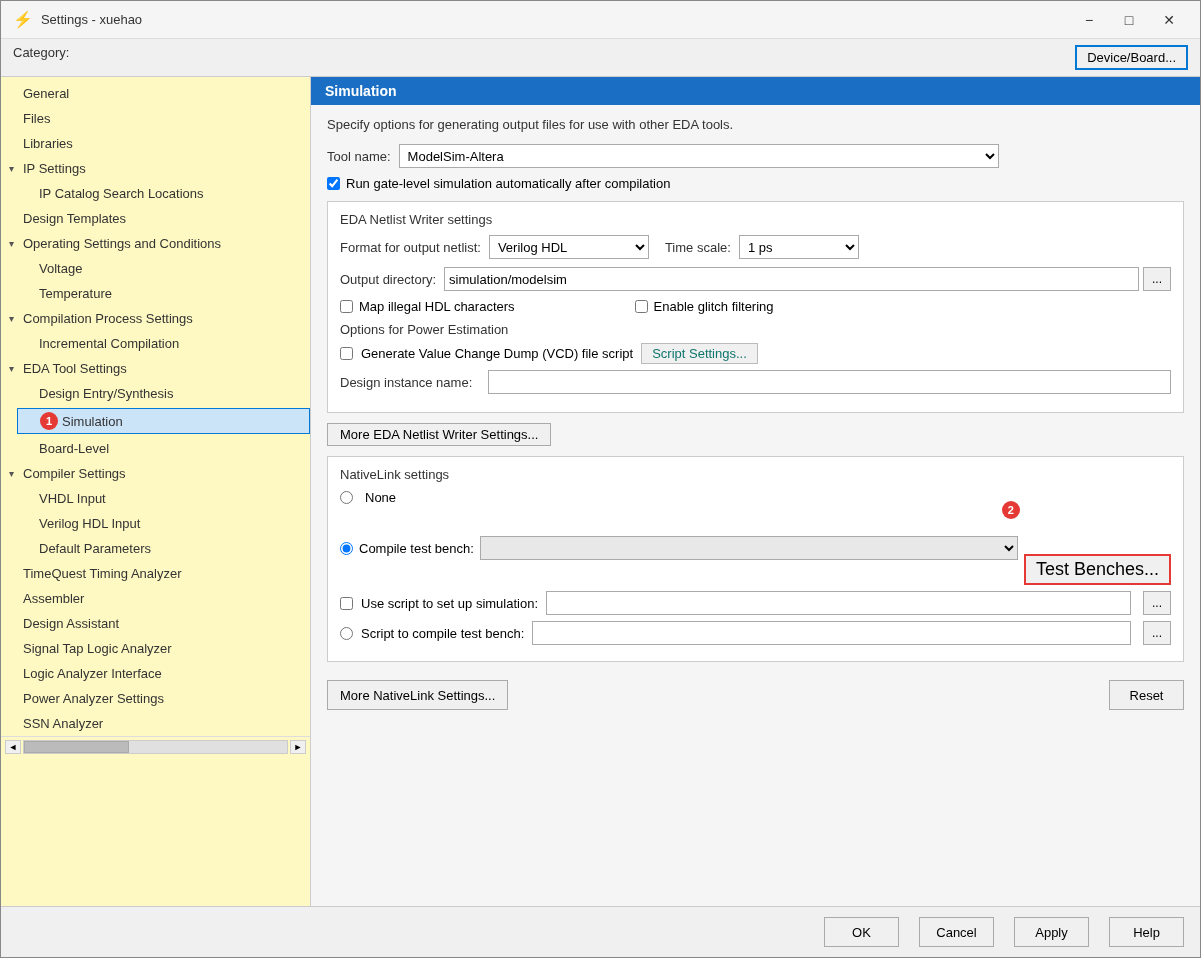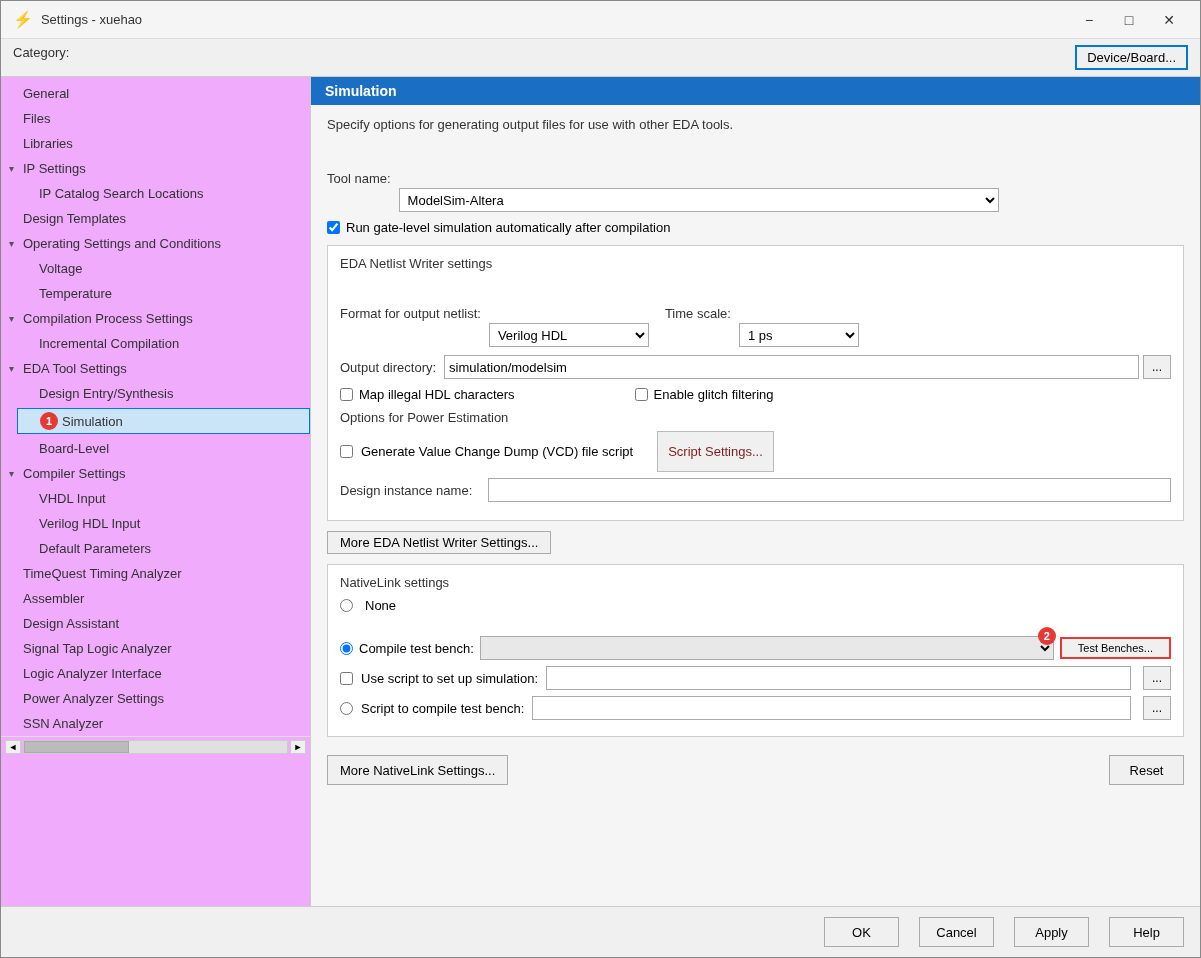--- a/index.html
+++ b/index.html
@@ -15,74 +15,74 @@
     
     .main-area { display: flex; flex-direction: column; flex: 1; overflow: hidden; }
     
     .top-bar { display: flex; align-items: flex-start; justify-content: space-between; padding: 6px 12px; background: #f0f0f0; flex-shrink: 0; }
     .category-label { font-size: 13px; color: #333; }
     .device-board-btn { background: #f0f0f0; border: 2px solid #0078d4; color: #000; padding: 3px 10px; cursor: pointer; font-size: 13px; }
     
     .content-area { display: flex; flex: 1; overflow: hidden; border-top: 1px solid #ccc; }
     
     
-    .sidebar { width: 310px; background: #f0abfc; border-right: 1px solid #ccc; overflow-y: auto; padding: 4px 0; flex-shrink: 0; }
+    .sidebar { width: 310px; background: #fef9c3; border-right: 1px solid #ccc; overflow-y: auto; padding: 4px 0; flex-shrink: 0; }
     .sidebar-item { padding: 2px 0; cursor: pointer; }
     .sidebar-item.indent1 { padding-left: 16px; }
     .sidebar-label { padding: 3px 8px; display: flex; align-items: center; color: #333; }
     .sidebar-label.selected { background: #cce4f7; border: 1px solid #0078d4; }
     .expand-icon { width: 14px; display: inline-block; font-size: 10px; color: #555; }
     .badge { width: 18px; height: 18px; background: #e53935; color: white; border-radius: 50%; font-size: 11px; font-weight: bold; display: inline-flex; align-items: center; justify-content: center; margin-right: 4px; flex-shrink: 0; }
     
     
     .right-panel { flex: 1; display: flex; flex-direction: column; overflow: hidden; background: #f5f5f5; }
     
     .panel-title-bar { background: #1a6fc4; color: white; padding: 6px 14px; font-size: 14px; font-weight: 600; flex-shrink: 0; }
     
     .panel-content { flex: 1; overflow-y: auto; padding: 12px 16px; }
     
     .description-text { margin-bottom: 12px; color: #333; }
     
     .form-row { display: flex; align-items: center; margin-bottom: 8px; }
     .form-label { color: #333; margin-right: 8px; white-space: nowrap; }
-    .form-select { border: 1px solid #aaa; background: white; padding: 2px 4px; height: 24px; min-width: 200px; margin-top: 44px; }
+    .form-select { border: 1px solid #aaa; background: white; padding: 2px 4px; height: 24px; min-width: 200px; }
     .form-select-wide { min-width: 300px; }
     
     .checkbox-row { display: flex; margin-bottom: 6px; }
     .checkbox-row input[type=checkbox] { margin-right: 6px; }
     
     .netlist-section { border: 1px solid #ccc; background: white; padding: 10px 12px; margin-bottom: 10px; }
     .netlist-title { font-size: 13px; color: #333; margin-bottom: 8px; }
     
     .output-dir-row { display: flex; align-items: center; margin-bottom: 8px; }
     .output-dir-input { flex: 1; border: 1px solid #aaa; height: 24px; padding: 2px 4px; background: white; }
     .browse-btn { width: 28px; height: 24px; border: 1px solid #aaa; background: #f0f0f0; cursor: pointer; display: flex; align-items: center; justify-content: center; font-size: 12px; margin-left: 4px; }
     
     .two-col-check { display: flex; gap: 20px; margin-bottom: 8px; }
     .check-item { display: flex; align-items: center; gap: 6px; }
     
     .power-section { margin: 8px 0; }
     .power-title { color: #333; margin-bottom: 6px; }
     .power-row { display: flex; align-items: center; gap: 8px; margin-bottom: 6px; }
-    .script-btn { background: #f0f0f0; border: 1px solid #bbb; color: #7f1d1d; padding: 12px 10px; cursor: not-allowed; margin-left: 16px; }
+    .script-btn { background: #f0f0f0; border: 1px solid #bbb; color: #0f766e; padding: 2px 10px; cursor: not-allowed; }
     .design-instance-row { display: flex; align-items: center; gap: 8px; margin-bottom: 6px; }
     .design-instance-input { flex: 1; border: 1px solid #aaa; height: 24px; padding: 2px 4px; background: white; color: #999; }
     
     .more-btn { background: #f0f0f0; border: 1px solid #aaa; padding: 3px 12px; cursor: pointer; margin-bottom: 10px; }
     
     .nativelink-section { border: 1px solid #ccc; background: white; padding: 10px 12px; margin-bottom: 10px; }
     .nativelink-title { font-size: 13px; color: #333; margin-bottom: 8px; }
     
-    .radio-row { display: flex; align-items: center; gap: 8px; margin-bottom: 23px; }
+    .radio-row { display: flex; align-items: center; gap: 8px; margin-bottom: 6px; }
     .radio-row input[type=radio] { margin-right: 4px; }
     
     .compile-row { display: flex; align-items: center; gap: 6px; margin-bottom: 6px; }
     .compile-label { white-space: nowrap; }
     .compile-select { flex: 1; height: 24px; border: 1px solid #aaa; background: #e8e8e8; }
-    .test-benches-btn { background: #f0f0f0; border: 2px solid #e53935; padding: 3px 16px; cursor: pointer; font-size: 11px; white-space: nowrap; }
+    .test-benches-btn { background: #f0f0f0; border: 2px solid #e53935; padding: 3px 10px; cursor: pointer; font-size: 18px; white-space: nowrap; margin-top: 43px; }
     
     .script-row { display: flex; align-items: center; gap: 8px; margin-bottom: 6px; }
     .script-input { flex: 1; border: 1px solid #aaa; height: 24px; background: white; }
     
     .bottom-btns-section { padding: 8px 0; display: flex; justify-content: space-between; margin-top: 4px; }
     
     .bottom-bar { display: flex; justify-content: flex-end; gap: 20px; padding: 10px 16px; background: #f0f0f0; border-top: 1px solid #ccc; flex-shrink: 0; }
     .action-btn { min-width: 75px; height: 30px; border: 1px solid #aaa; background: #f0f0f0; cursor: pointer; font-size: 13px; padding: 0 12px; }
     .scroll-track { flex: 1; height: 14px; background: #e0e0e0; border: 1px solid #ccc; position: relative; }
     .scroll-thumb { position: absolute; left: 0; top: 0; width: 40%; height: 100%; background: #bbb; border: 1px solid #aaa; }

